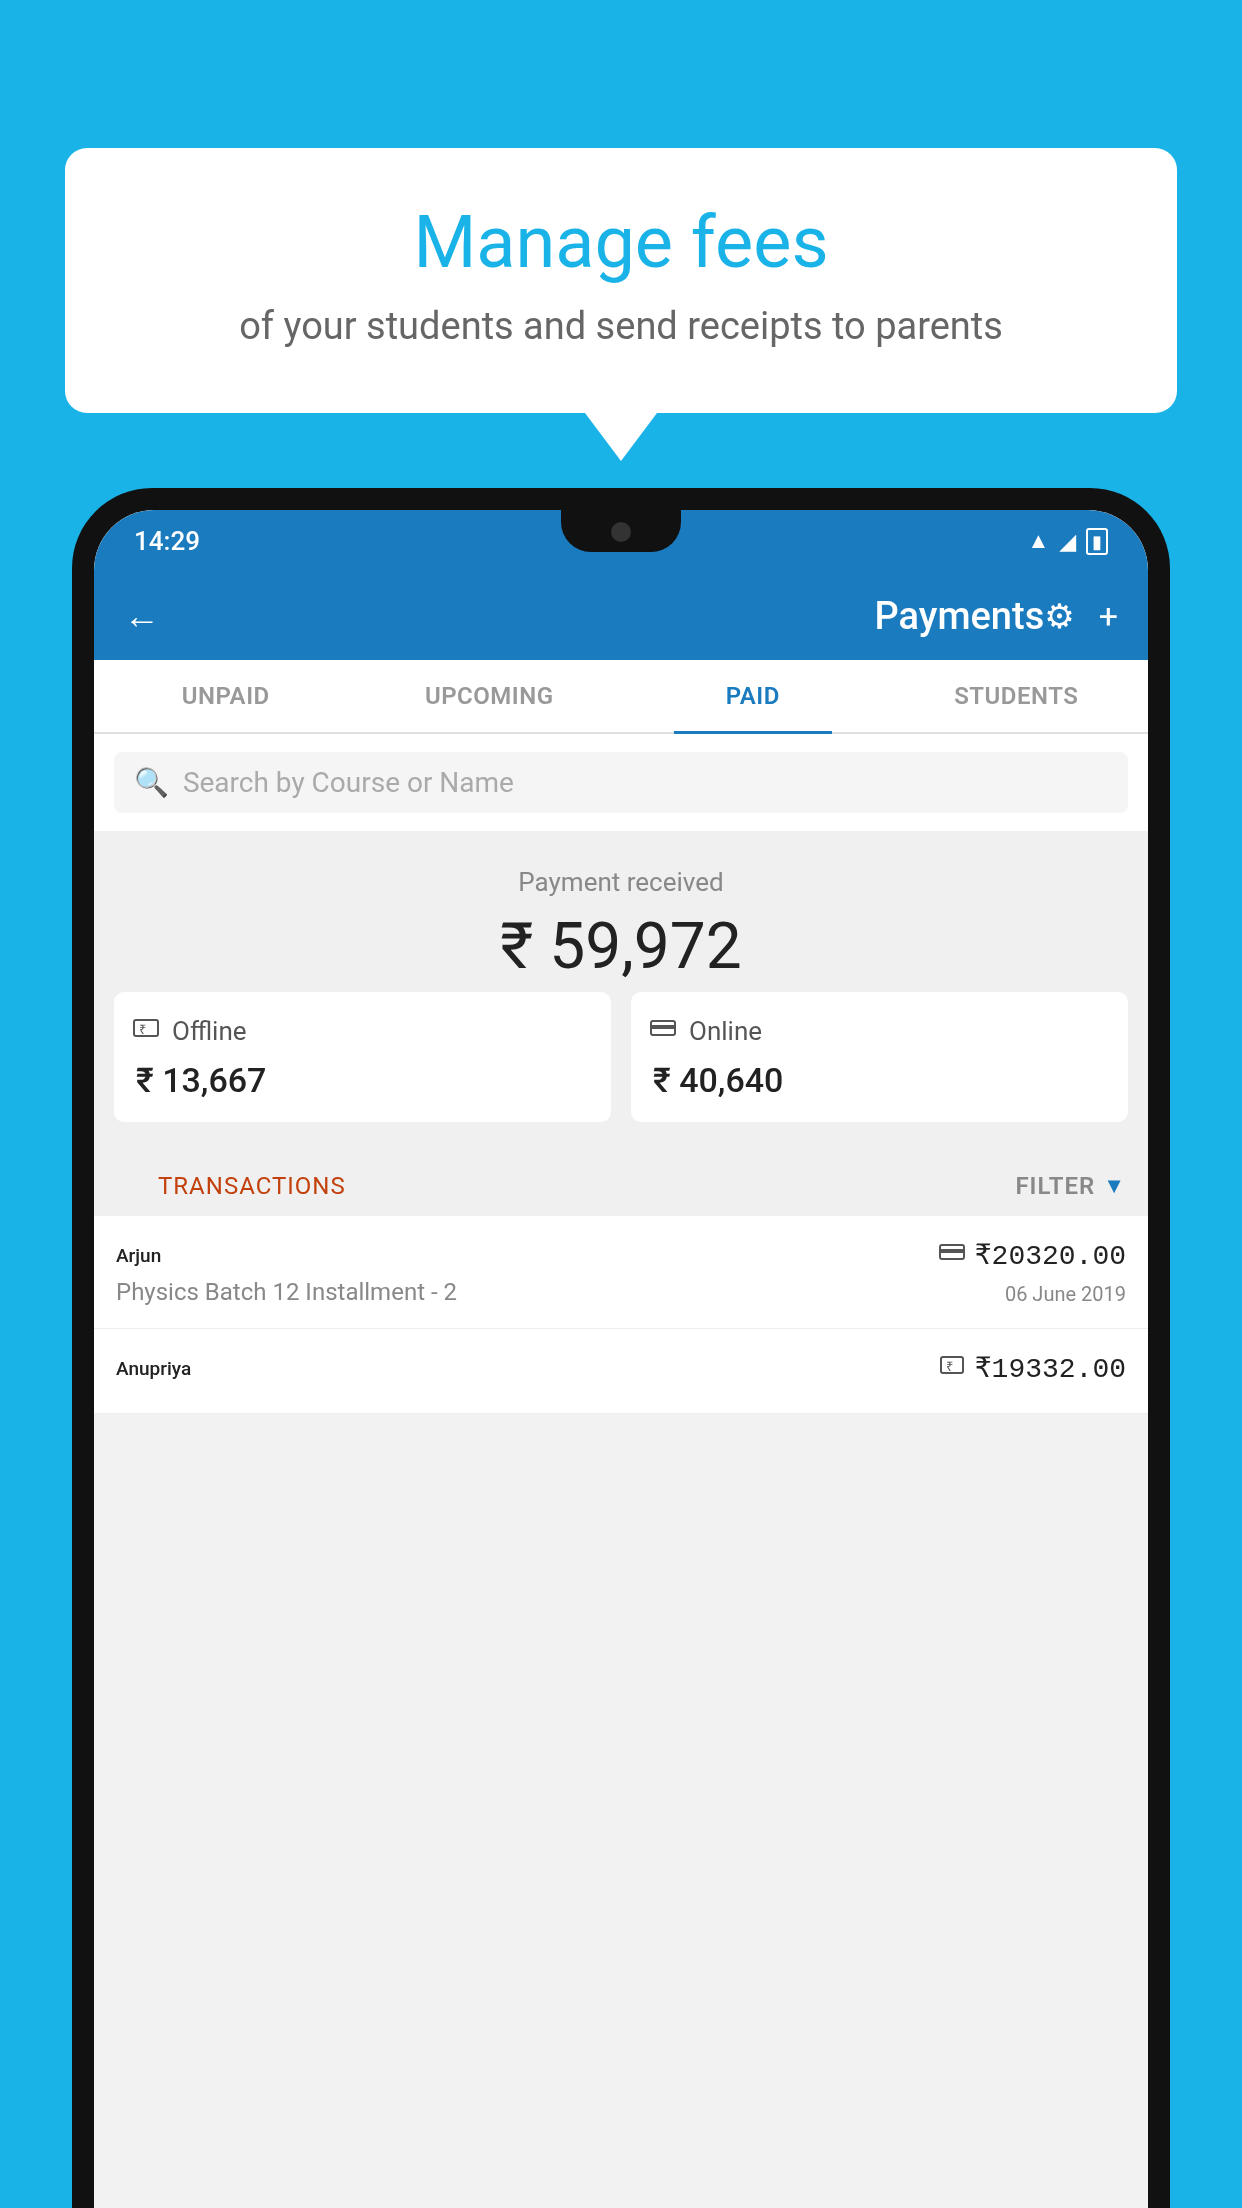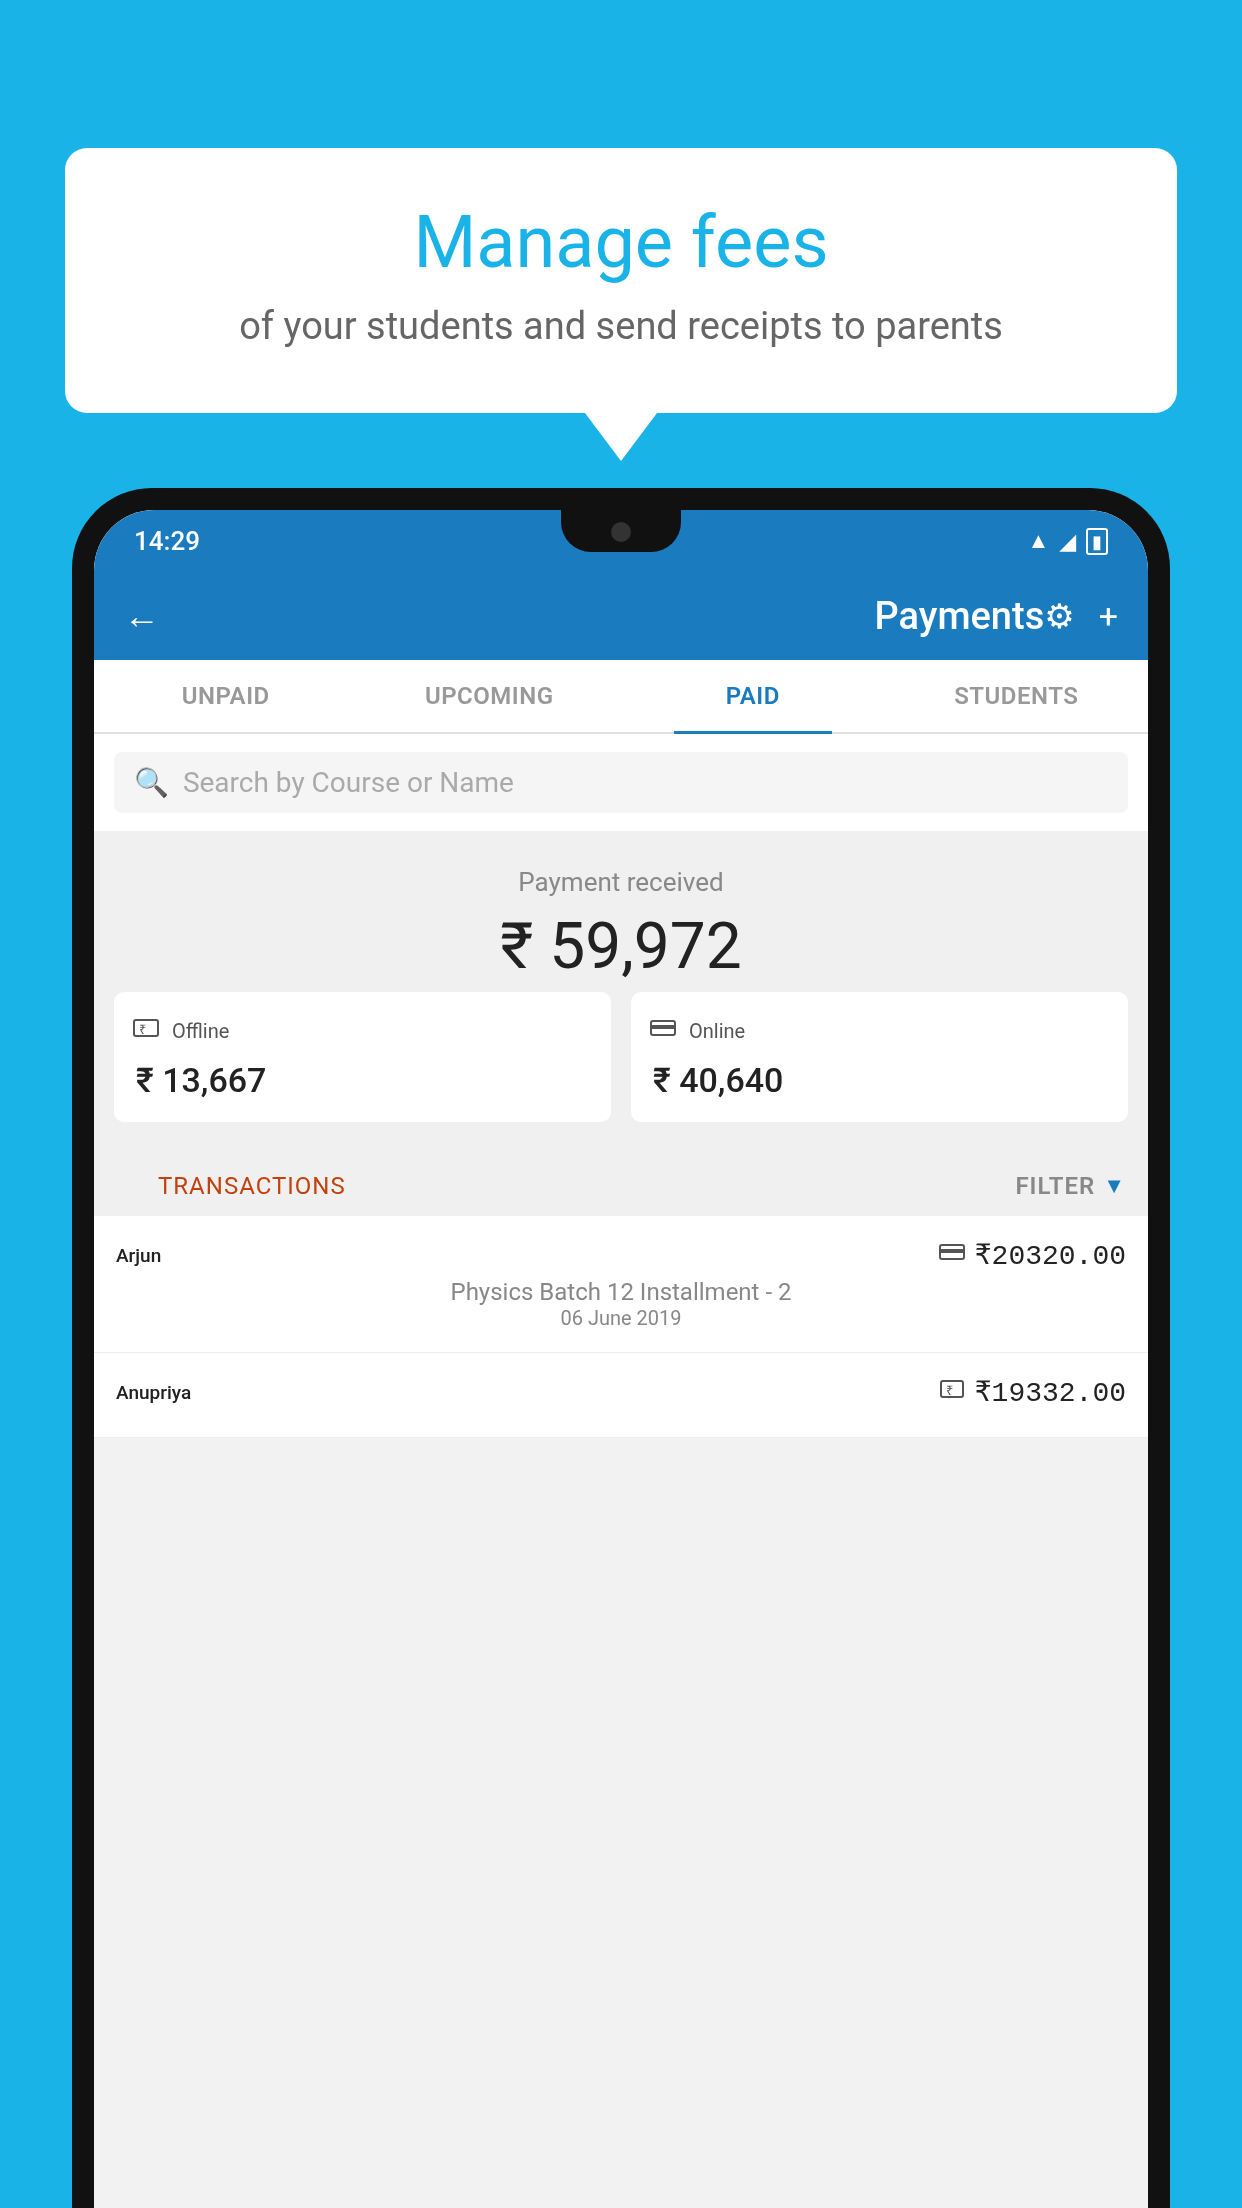--- a/index.html
+++ b/index.html
@@ -239,21 +239,21 @@
       display: flex;
       align-items: center;
       gap: 12px;
     }
     .payment-card-icon {
       color: #555;
       font-size: 26px;
     }
     .payment-card-label {
       color: #555555;
-      font-size: 20px;
+      font-size: 26px;
     }
     .payment-card-amount {
       color: #222222;
       font-size: 34px;
       font-weight: 500;
       padding-left: 4px;
       margin-top: 4px;
     }
 
     
@@ -315,22 +315,21 @@
     }
     .transaction-amount {
       color: #222222;
       font-size: 28px;
       font-weight: 500;
       font-family: Liberation Mono, monospace;
     }
     .transaction-bottom {
       display: flex;
       justify-content: space-between;
-      align-items: center;
-      flex-direction: column;
+      align-items: flex-end;
     }
     .transaction-desc {
       color: #888888;
       font-size: 24px;
     }
     .transaction-date {
       color: #888888;
       font-size: 20px;
     }
   </style>

